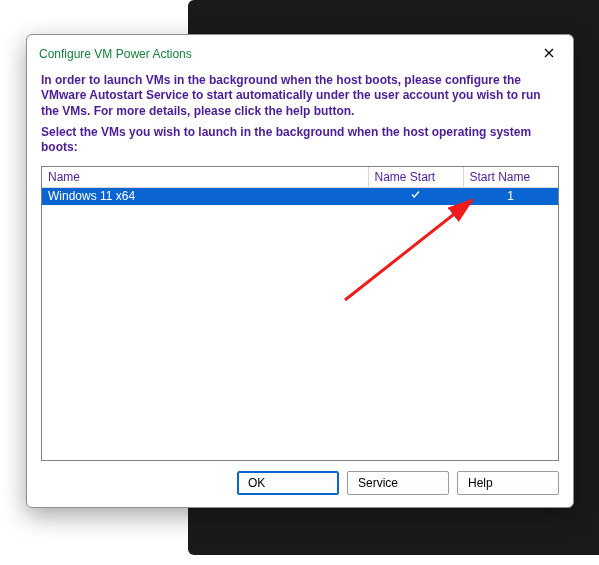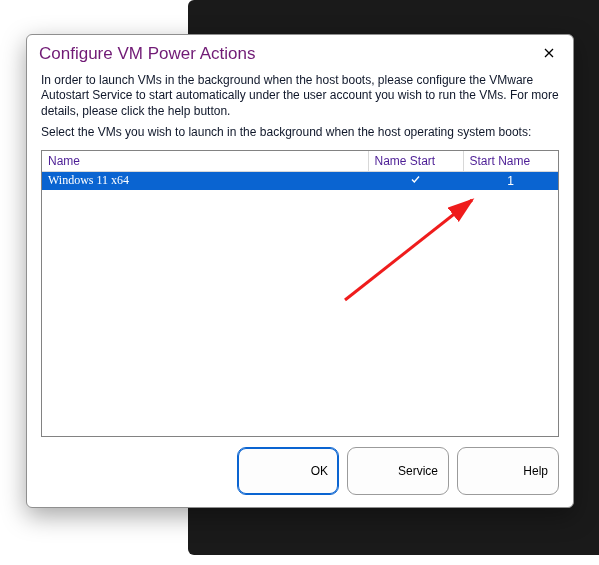--- a/index.html
+++ b/index.html
@@ -39,43 +39,44 @@
     display: flex;
     flex-direction: column;
   }
   .titlebar {
     display: flex;
     align-items: center;
     justify-content: space-between;
     padding: 8px 10px 6px 12px;
   }
   .titlebar .title {
-    font-size: 17px;
-    color: #701a75;
+    font-size: 12px;
+    color: #15803d;
   }
   .close-btn {
     width: 28px;
     height: 22px;
     display: flex;
     align-items: center;
     justify-content: center;
     border-radius: 3px;
     cursor: default;
   }
   .close-btn svg { width: 10px; height: 10px; }
   .body {
     padding: 2px 14px 0 14px;
     flex: 1 1 auto;
     display: flex;
     flex-direction: column;
   }
   .instr {
-    color: #0f172a;
+    color: #4c1d95;
     line-height: 1.28;
     margin-bottom: 6px;
+    font-weight: bold;
   }
   .listframe {
     border: 1px solid #828282;
     flex: 1 1 auto;
     background: #fff;
     margin-top: 4px;
     overflow: hidden;
   }
   table.vmlist {
     width: 100%;
@@ -94,47 +95,47 @@
     white-space: nowrap;
   }
   table.vmlist th:last-child { border-right: none; }
   table.vmlist td {
     padding: 1px 6px 2px 6px;
     font-size: 12px;
     color: #fff;
   }
   tr.selected { background: #0a64d1; }
   tr.selected td { color: #fff; }
-  .col-name  { width: auto; font-family: Liberation Serif, serif; }
+  .col-name  { width: auto; }
   .col-auto  { width: 95px; text-align: center; }
   .col-order { width: 95px; text-align: center; }
   td.col-auto, td.col-order { text-align: center; }
   .check {
     display: inline-block;
     width: 11px; height: 11px;
     position: relative;
   }
   .check svg { width: 11px; height: 11px; display:block; }
   .footer {
     display: flex;
     justify-content: flex-end;
     gap: 8px;
     padding: 10px 14px 12px 14px;
   }
   .btn {
     min-width: 80px;
     height: 22px;
     border: 1px solid #9b9b9b;
-    border-radius: 9px;
+    border-radius: 2px;
     background: #fdfdfd;
     font-size: 12px;
     display: flex;
     align-items: center;
-    justify-content: flex-end;
-    padding: 12px 10px;
+    justify-content: flex-start;
+    padding: 0 10px;
     cursor: default;
   }
   .btn.primary {
     border-color: #0a64d1;
     box-shadow: inset 0 0 0 1px #0a64d1;
   }
   
   .arrow {
     position: absolute;
     pointer-events: none;

